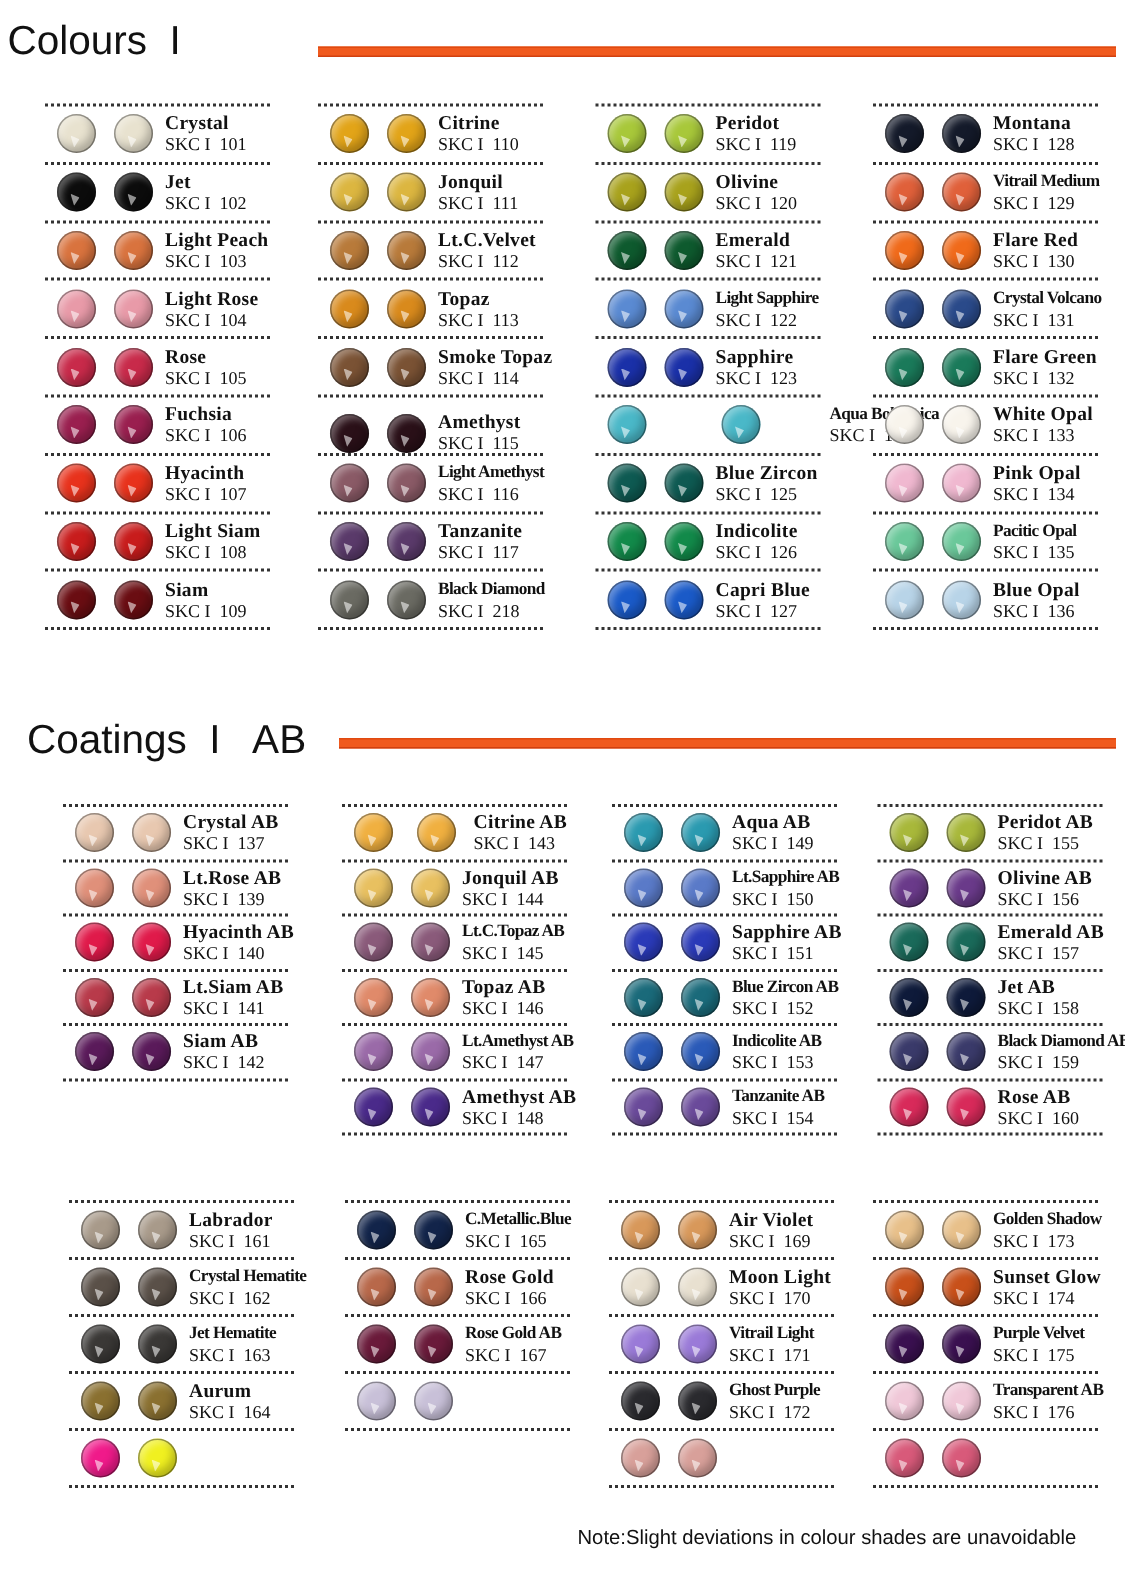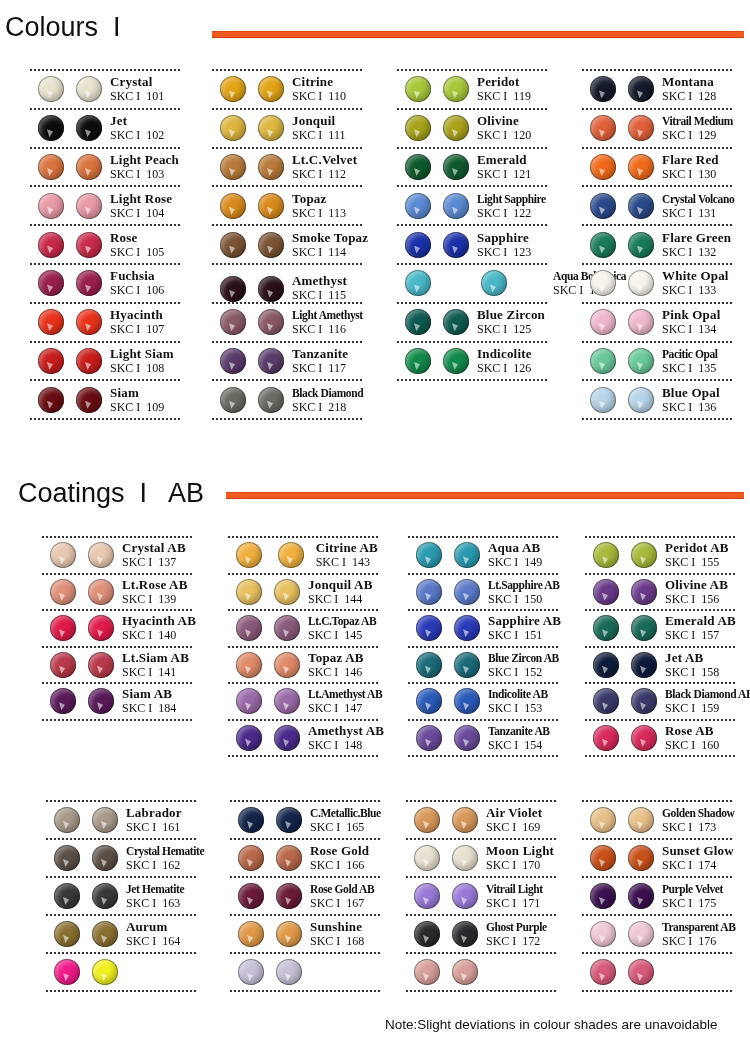--- a/index.html
+++ b/index.html
@@ -238,20 +238,28 @@
         </div>
       </div>
       <div class="row" style="height: 38.8px;">
         <span class="gem g1" style="background: rgb(18, 138, 74);"></span>
         <span class="gem g2" style="background: rgb(18, 138, 74);"></span>
         <div class="label">
           <div class="name">Indicolite</div>
           <div class="code">SKC I  126</div>
         </div>
       </div>
+      <div class="row" style="height: 38.8px;">
+        <span class="gem g1" style="background: rgb(26, 90, 200);"></span>
+        <span class="gem g2" style="background: rgb(26, 90, 200);"></span>
+        <div class="label">
+          <div class="name">Capri Blue</div>
+          <div class="code">SKC I  127</div>
+        </div>
+      </div>
     </div>
     <div class="col" style="left: 582px; top: 69px;">
       <div class="dots"></div>
       <div class="row" style="height: 38.8px;">
         <span class="gem g1" style="background: rgb(20, 26, 42);"></span>
         <span class="gem g2" style="background: rgb(20, 26, 42);"></span>
         <div class="label">
           <div class="name">Montana</div>
           <div class="code">SKC I  128</div>
         </div>
@@ -355,21 +363,21 @@
         <div class="label">
           <div class="name">Lt.Siam AB</div>
           <div class="code">SKC I  141</div>
         </div>
       </div>
       <div class="row" style="height: 36.5px;">
         <span class="gem g1" style="background: rgb(90, 26, 90);"></span>
         <span class="gem g2" style="background: rgb(90, 26, 90);"></span>
         <div class="label">
           <div class="name">Siam AB</div>
-          <div class="code">SKC I  184</div>
+          <div class="code">SKC I  142</div>
         </div>
       </div>
     </div>
     <div class="col" style="left: 228px; top: 536px;">
       <div class="dots"></div>
       <div class="row" style="height: 36.5px; justify-content: space-between;">
         <span class="gem g1" style="background: rgb(240, 176, 64);"></span>
         <span class="gem g2" style="background: rgb(240, 176, 64);"></span>
         <div class="label">
           <div class="name">Citrine AB</div>
@@ -577,28 +585,20 @@
           <div class="name">Rose Gold</div>
           <div class="code">SKC I  166</div>
         </div>
       </div>
       <div class="row" style="height: 38px;">
         <span class="gem g1" style="background: rgb(106, 26, 58);"></span>
         <span class="gem g2" style="background: rgb(106, 26, 58);"></span>
         <div class="label">
           <div class="name cond">Rose Gold AB</div>
           <div class="code">SKC I  167</div>
-        </div>
-      </div>
-      <div class="row" style="height: 38px;">
-        <span class="gem g1" style="background: rgb(224, 154, 74);"></span>
-        <span class="gem g2" style="background: rgb(224, 154, 74);"></span>
-        <div class="label">
-          <div class="name">Sunshine</div>
-          <div class="code">SKC I  168</div>
         </div>
       </div>
       <div class="row" style="height: 38px;">
         <span class="gem g1" style="background: rgb(200, 192, 216);"></span>
         <span class="gem g2" style="background: rgb(200, 192, 216);"></span>
       </div>
     </div>
     <div class="col" style="left: 406px; top: 800px;">
       <div class="dots"></div>
       <div class="row" style="height: 38px;">

